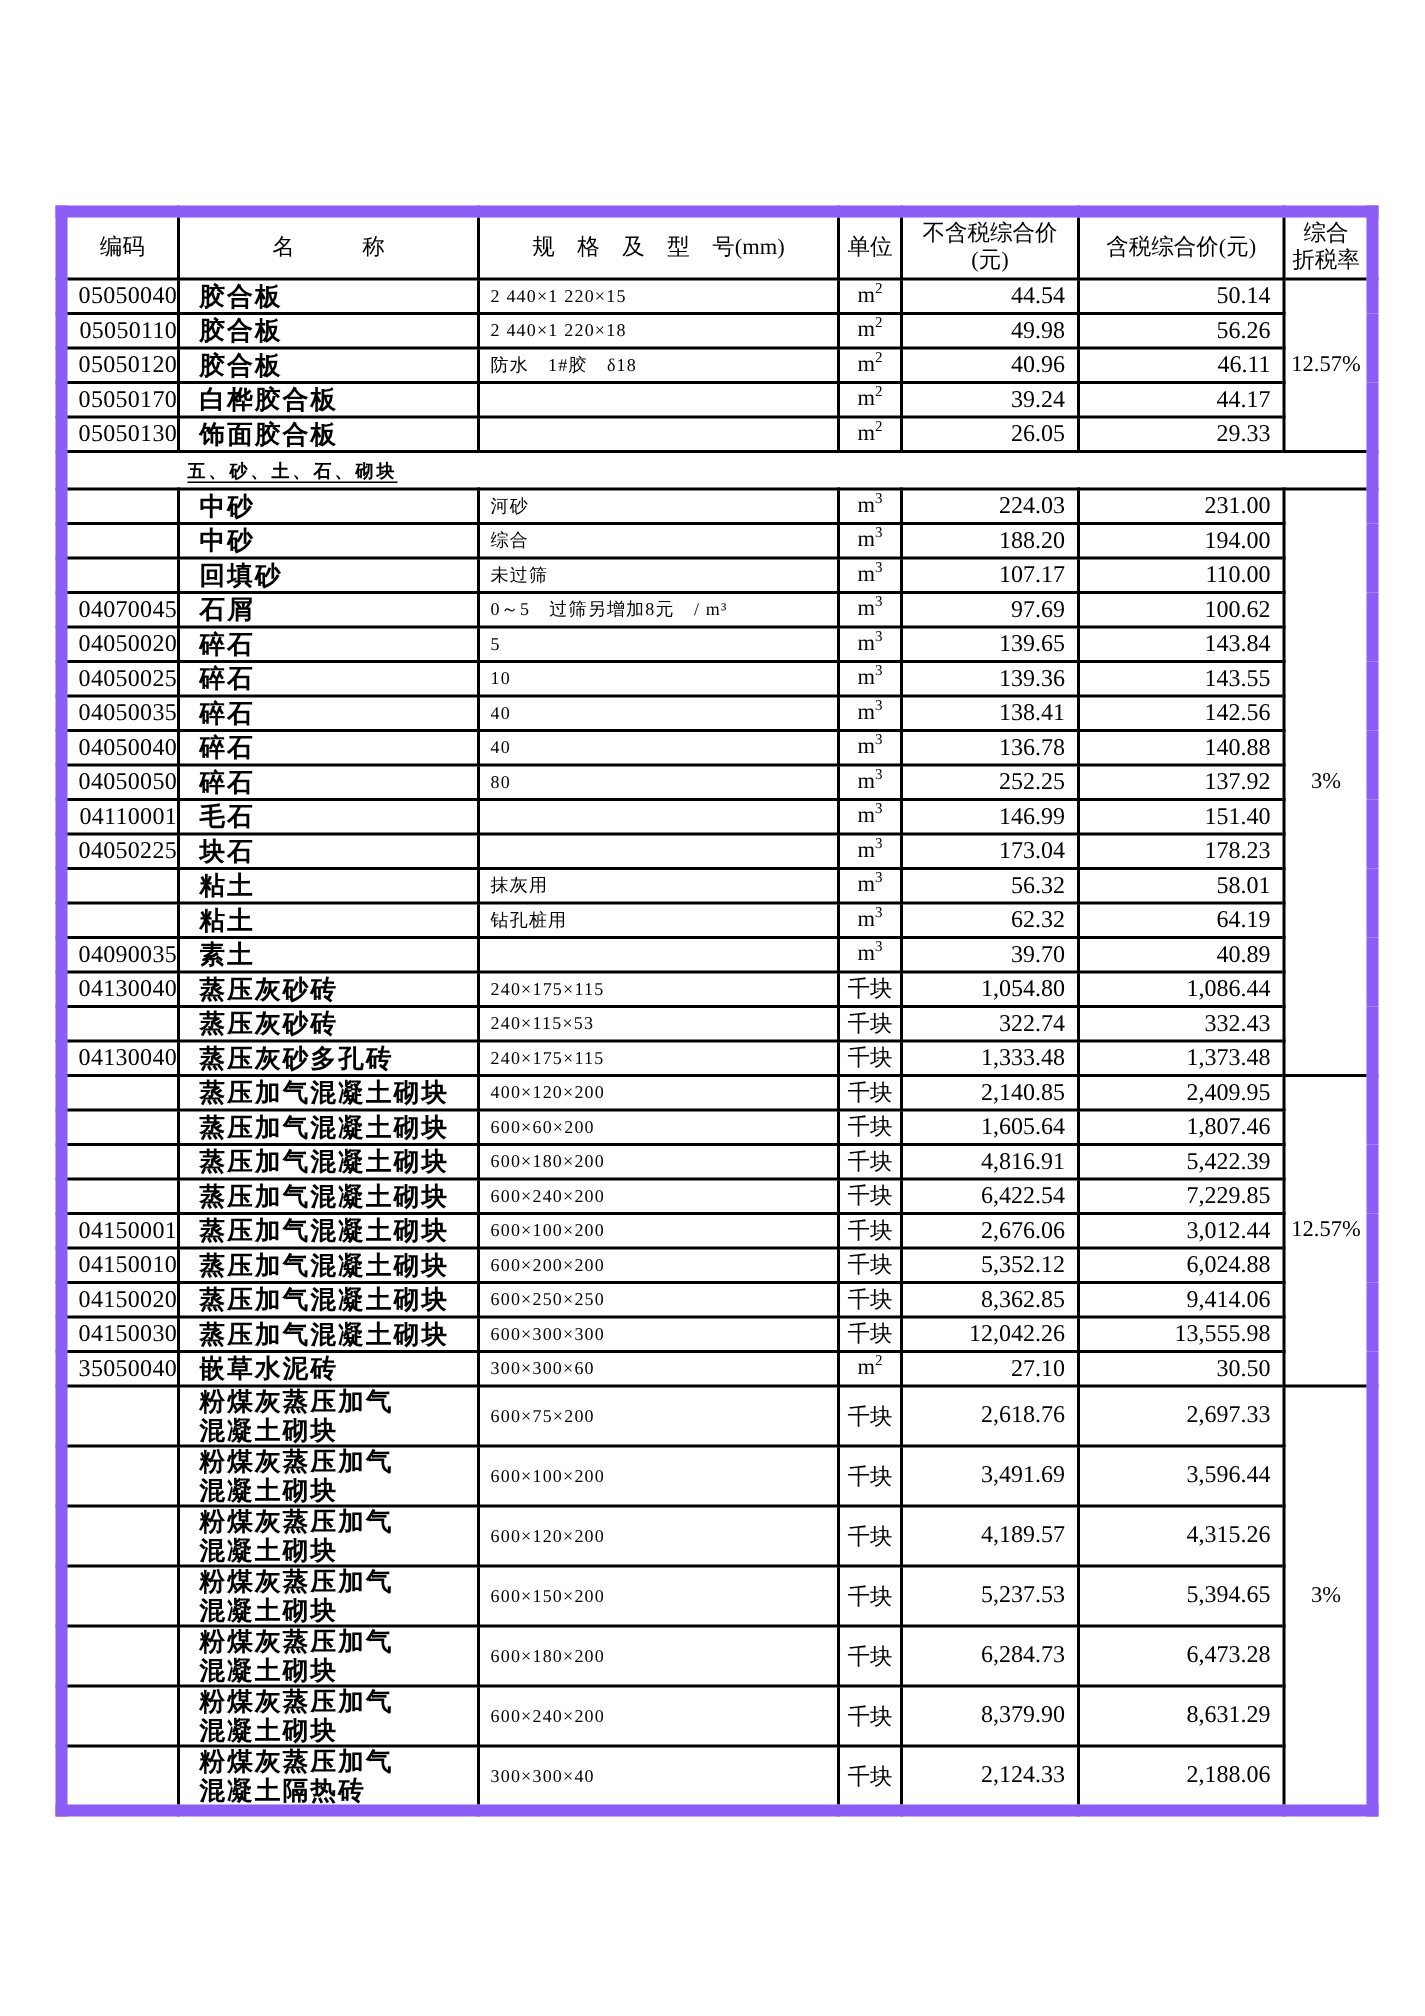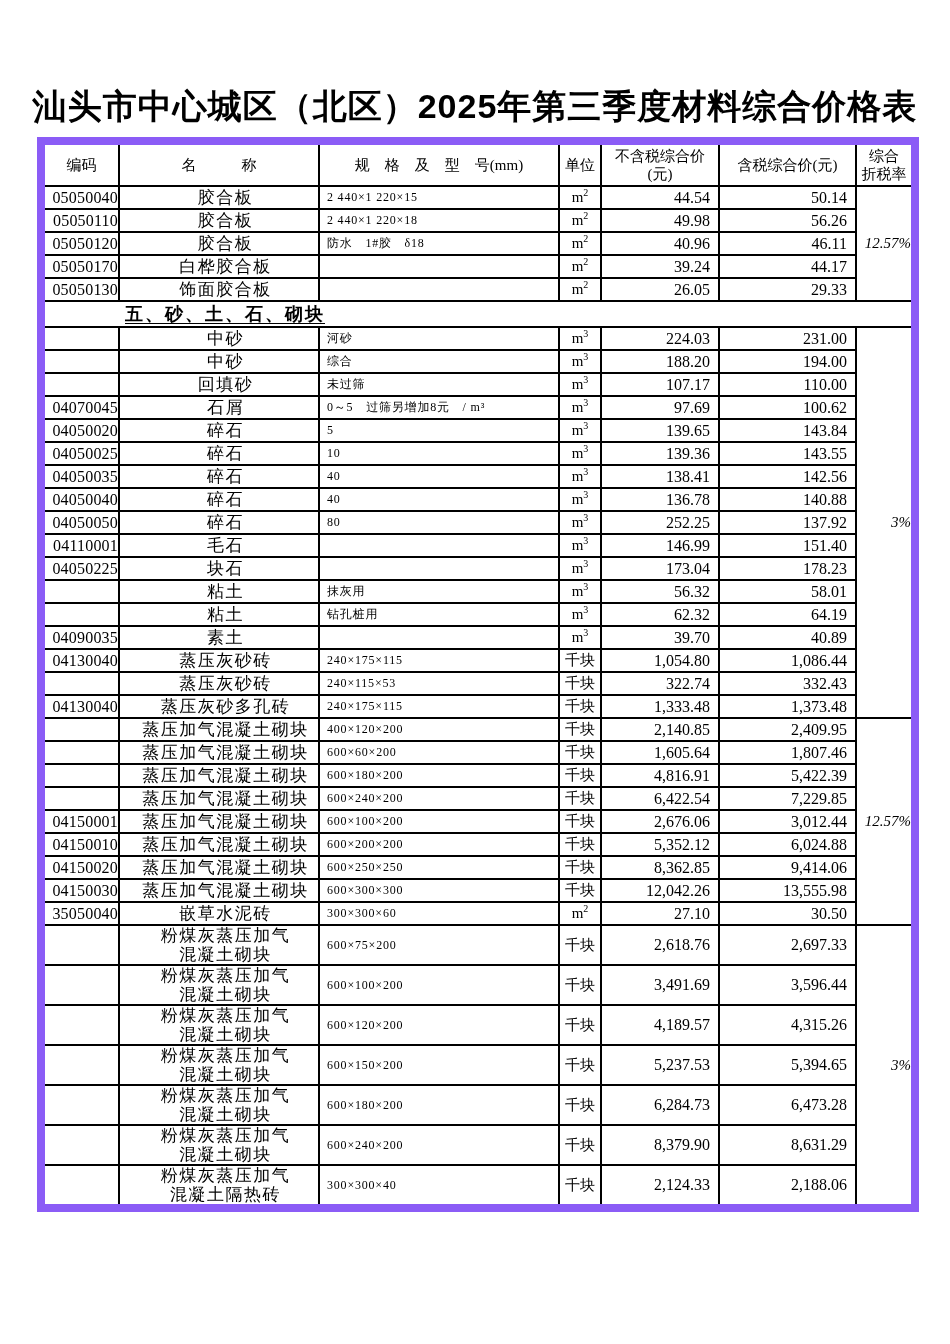--- a/index.html
+++ b/index.html
@@ -10,36 +10,35 @@
          letter-spacing:1px;white-space:nowrap;}
   table.price{position:absolute;left:37px;top:137px;border-collapse:collapse;
               table-layout:fixed;background:#fff;border:8px solid #8b5cf6;}
   th,td{border:2px solid #000;padding:0;overflow:hidden;vertical-align:middle;}
   thead tr{height:45px;}
   th{font-weight:normal;font-size:15px;text-align:center;white-space:pre-line;line-height:1.2;}
   tr.normal{height:23px;}
   tr.tall{height:39px;}
   tr.section-row{height:25px;}
   td.code{font-size:16px;text-align:right;padding-left:5px;letter-spacing:0.2px;}
-  td.name{font-size:17px;text-align:center;padding-left:13px;letter-spacing:1.5px;
-          white-space:pre-line;line-height:1.12;}
+  td.name{font-size:17px;text-align:left;padding-left:13px;letter-spacing:1.5px;
+          white-space:pre-line;line-height:1.12;font-weight:bold;}
   td.spec{font-size:12px;text-align:left;padding-left:7px;letter-spacing:0.8px;}
   td.unit{text-align:center;font-size:15px;margin-left:30px;}
   td.unit sup{font-size:10px;line-height:0;}
   td.p{text-align:right;padding-right:8px;font-size:16px;}
-  td.tax{text-align:right;font-size:15px;font-style:italic;}
+  td.tax{text-align:center;font-size:15px;}
   td.section{border-left:none;border-right:none;}
-  .section-text{font-weight:bold;font-size:18px;letter-spacing:2px;margin-left:80px;
+  .section-text{font-weight:bold;font-size:12px;letter-spacing:2px;margin-left:80px;
                 text-decoration:underline;text-underline-offset:3px;}
 </style>
 </head>
 <body>
 
 <div class="page">
-  <div class="title">汕头市中心城区（北区）2025年第三季度材料综合价格表</div>
 
   <table class="price">
     <colgroup>
       <col style="width:78px">
         <col style="width:200px">
         <col style="width:240px">
       <col style="width:42px">
         <col style="width:118px">
         <col style="width:137px">
       <col style="width:59px">

